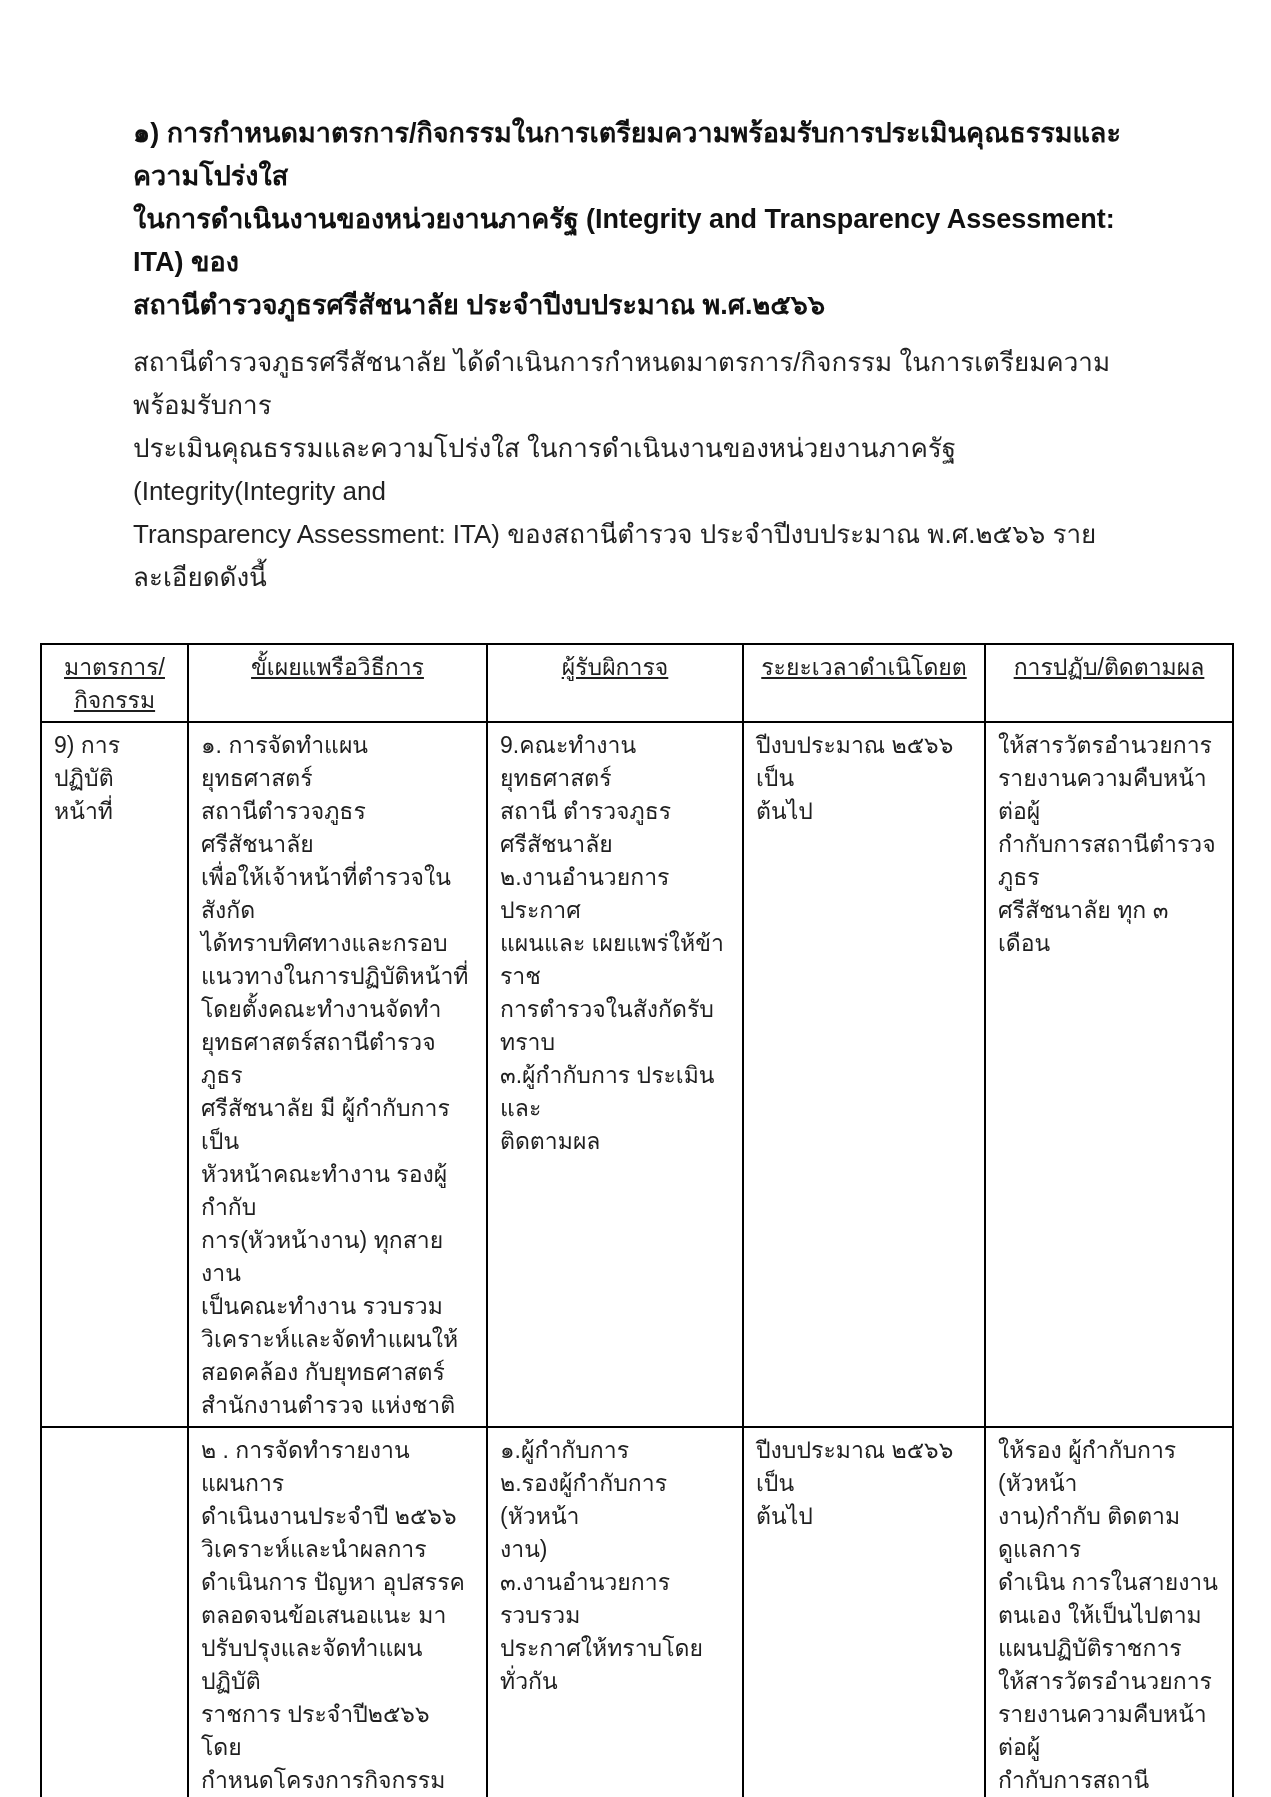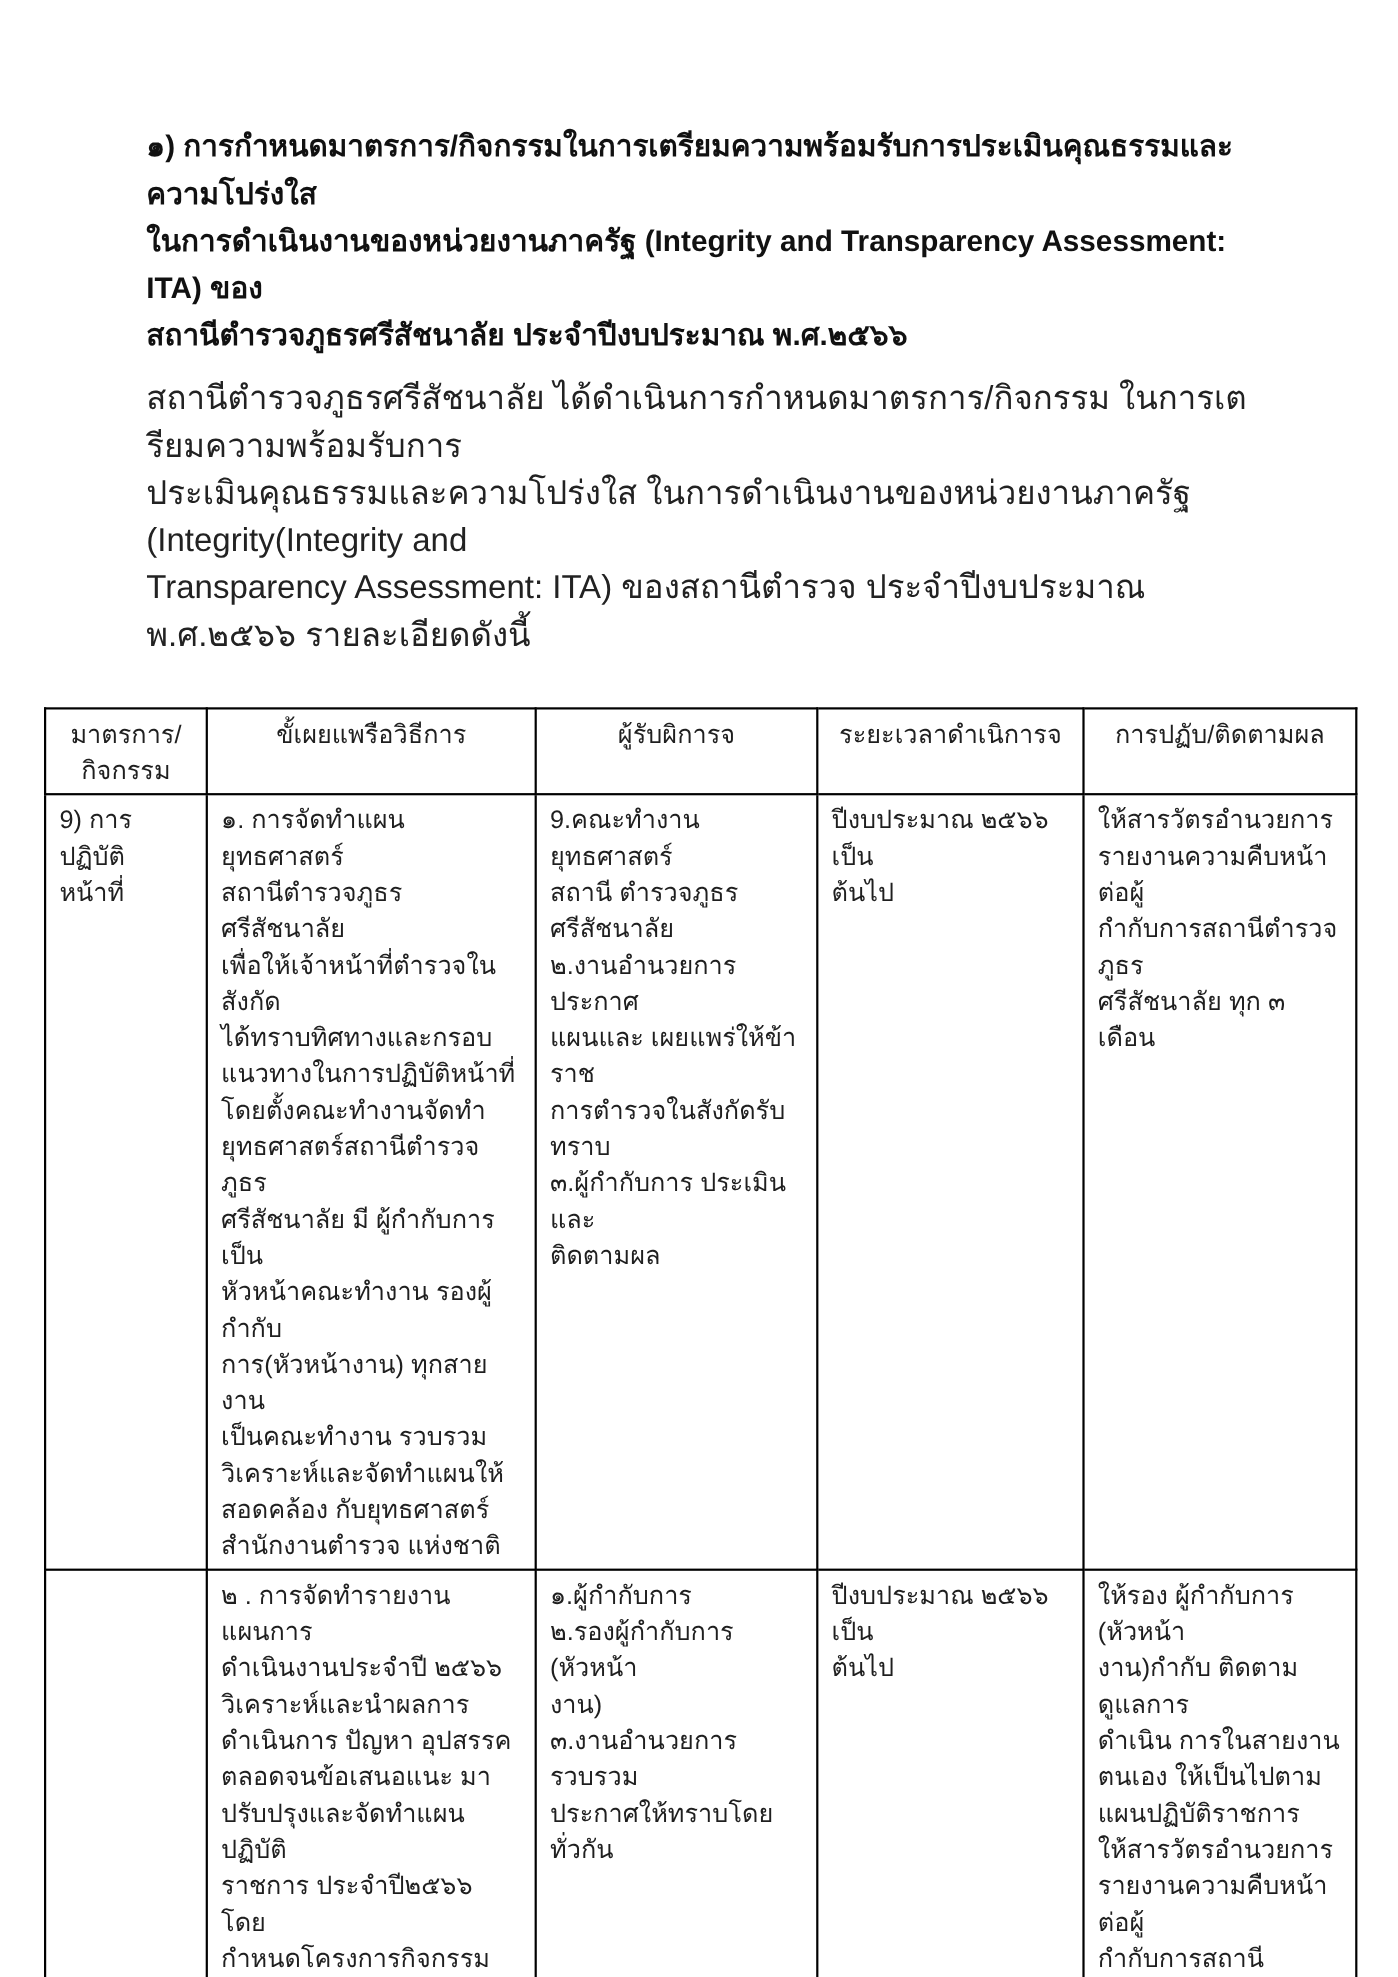--- a/index.html
+++ b/index.html
@@ -22,21 +22,21 @@
     width: 1008px;
   }
   .doc-heading {
     font-weight: bold;
     font-size: 27px;
     line-height: 43px;
     white-space: pre-line;
     color: #111111;
   }
   .doc-intro {
-    font-size: 30px;
+    font-size: 26px;
     line-height: 43px;
     white-space: pre-line;
     margin-top: 14px;
     color: #222222;
   }
   table.ita-table {
     border-collapse: collapse;
     table-layout: fixed;
     width: 1192px;
     margin: 44px 0 40px 40px;
@@ -49,20 +49,21 @@
     padding: 6px 12px 4px 12px;
     font-size: 23px;
     line-height: 33px;
     white-space: pre-line;
     color: #1f1f1f;
   }
   table.ita-table th {
     font-weight: normal;
     text-align: center;
     height: 78px;
+    text-decoration: underline;
   }
   tr.row-1 td { height: 476px; }
   tr.row-2 td { height: 475px; }
 </style>
 </head>
 <body>
 
 <div class="page">
 
   <div class="text-block">
@@ -81,21 +82,21 @@
       <col style="width:256px">
       <col style="width:242px">
       <col style="width:248px">
     </colgroup>
     <thead>
       <tr>
         <th>มาตรการ/
 กิจกรรม</th>
         <th>ขั้เผยแพรือวิธีการ</th>
         <th>ผู้รับผิการจ</th>
-        <th>ระยะเวลาดำเนิการจ</th>
+        <th>ระยะเวลาดำเนิโดยต</th>
         <th>การปฏับ/ติดตามผล</th>
       </tr>
     </thead>
     <tbody>
       <tr class="row-1">
         <td>9) การปฏิบัติ
 หน้าที่</td>
         <td>๑. การจัดทำแผนยุทธศาสตร์
 สถานีตำรวจภูธรศรีสัชนาลัย
 เพื่อให้เจ้าหน้าที่ตำรวจในสังกัด

